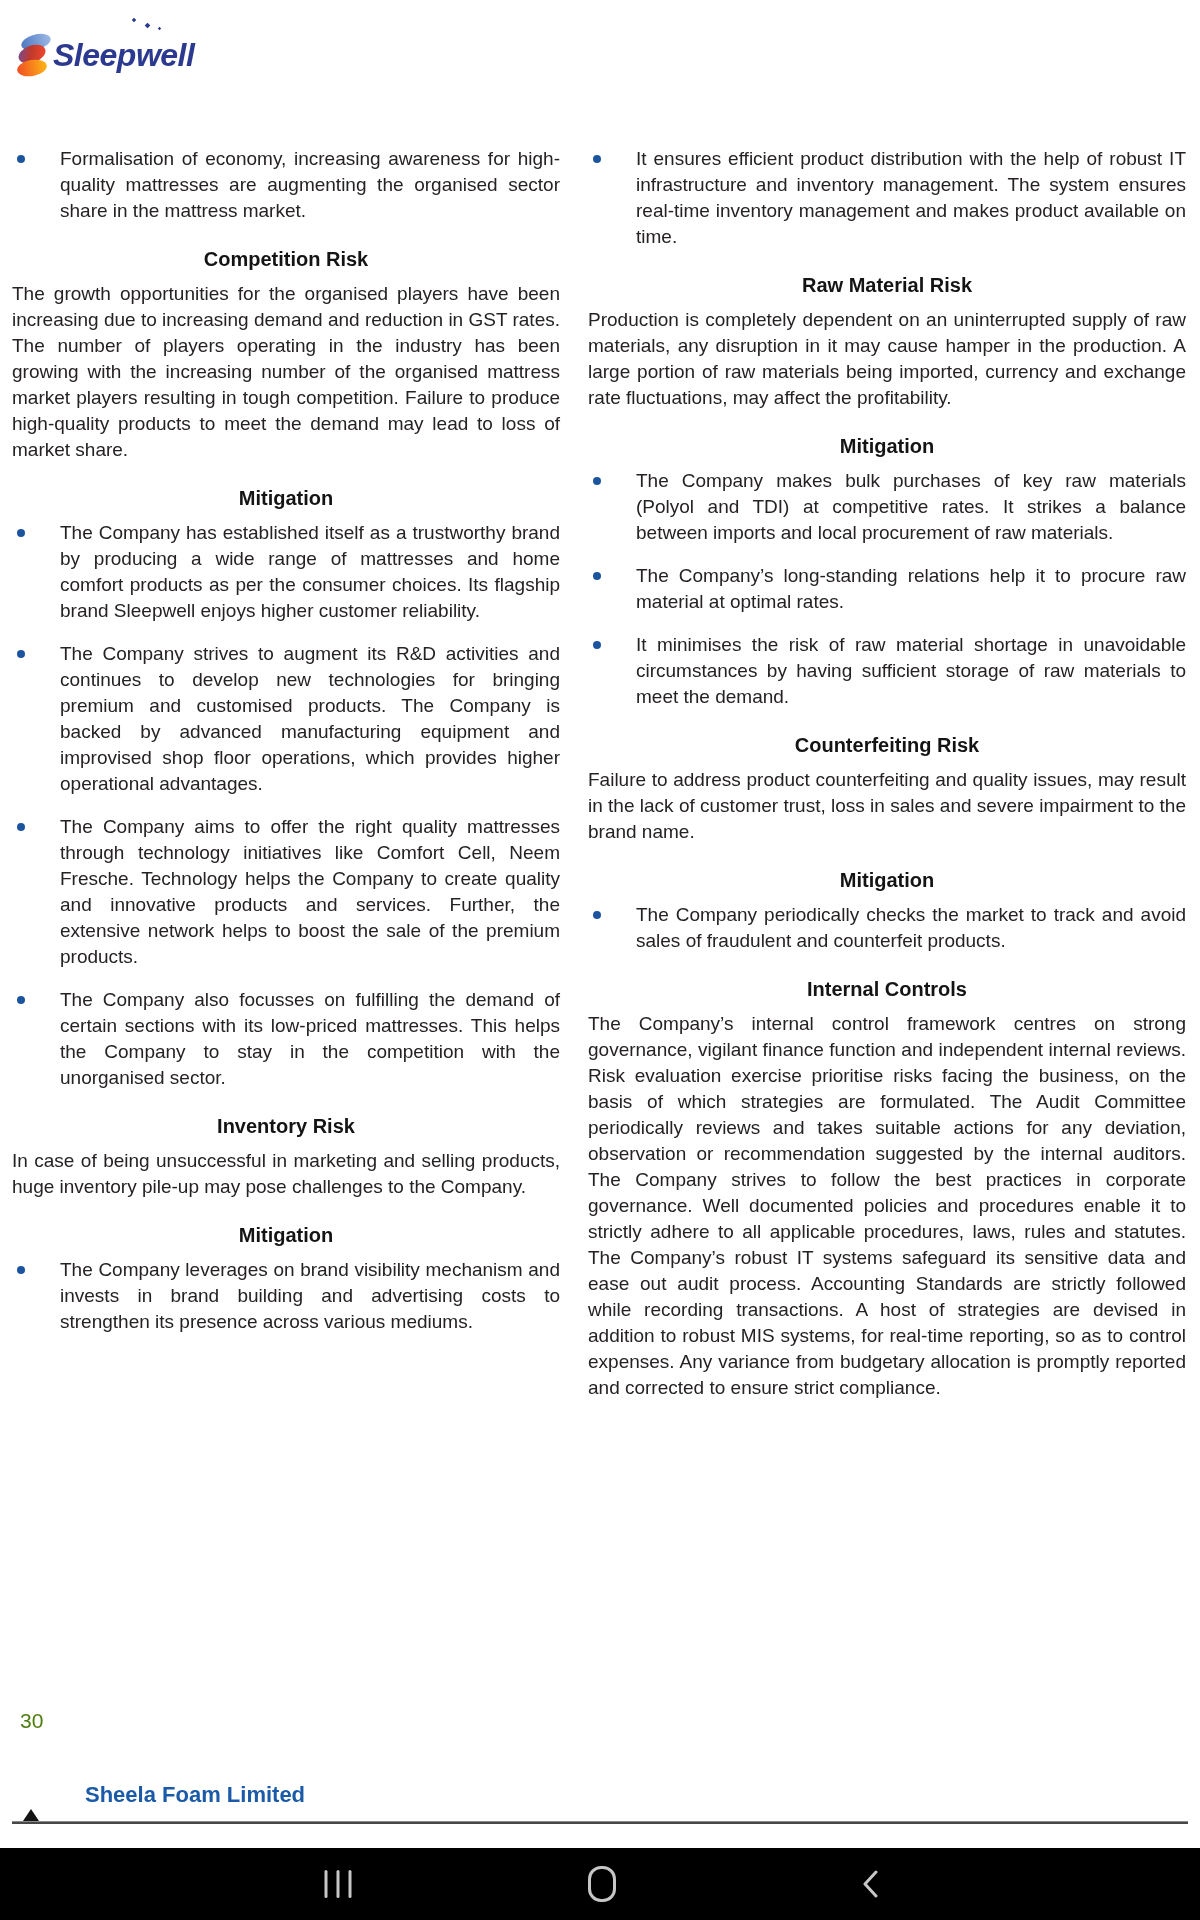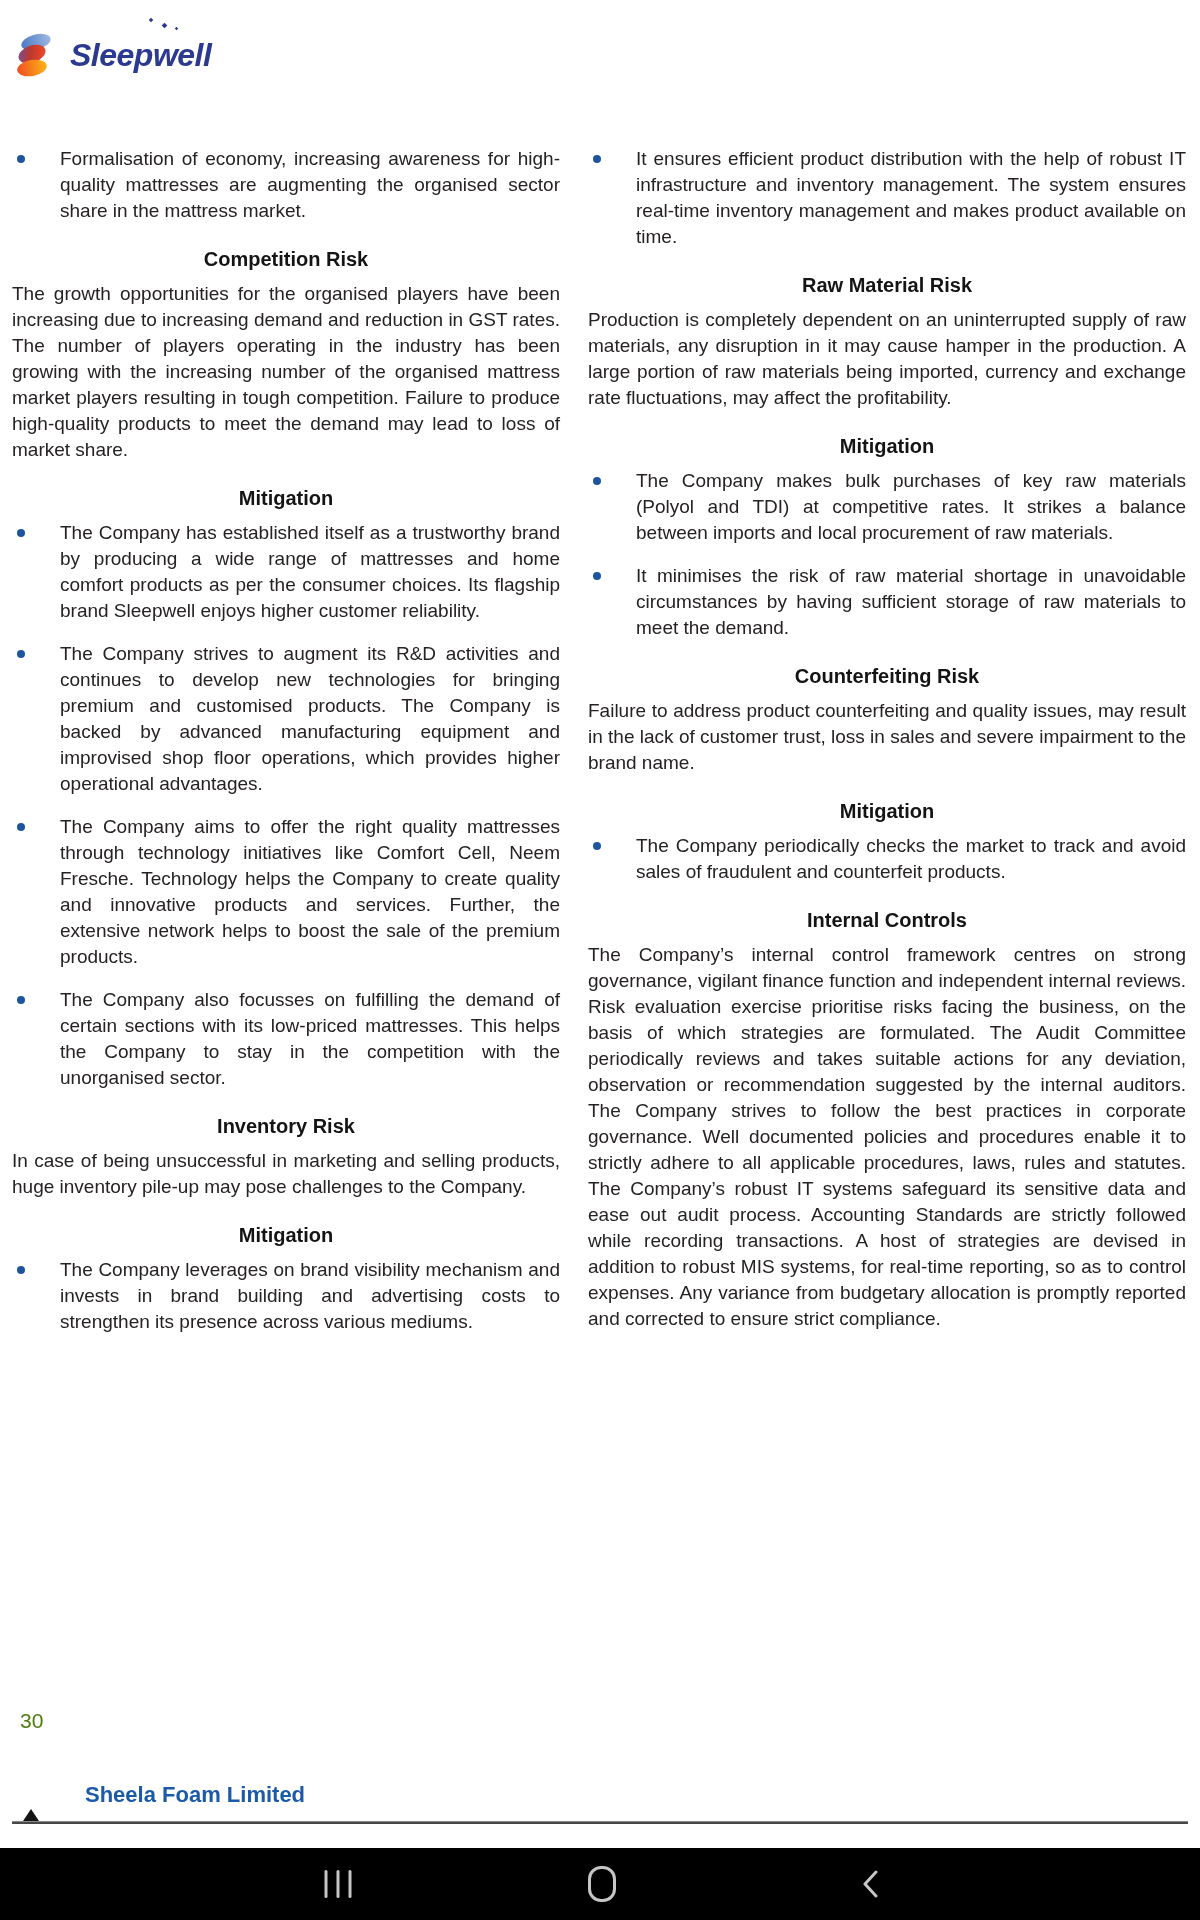--- a/index.html
+++ b/index.html
@@ -6,21 +6,21 @@
   body {
     width:1200px; height:1920px;
     background:#ffffff;
     font-family:"Liberation Sans", sans-serif;
     position:relative;
     overflow:hidden;
   }
   
   .logo {
     position:absolute; left:17px; top:32px;
-    display:flex; align-items:center; gap:19px;
+    display:flex; align-items:center; gap:2px;
   }
   .logo-s { width:34px; height:46px; }
   .logo-text {
     font-size:32px; font-weight:bold; font-style:italic;
     color:#2b3990; letter-spacing:-0.5px; position:relative; line-height:1;
   }
   .sparkle {
     position:absolute; width:5px; height:5px; background:#2b3990;
     transform:rotate(45deg) scale(.8);
   }
@@ -174,20 +174,24 @@
       </div>
       <h3 class="heading">Raw Material Risk</h3>
       <p class="para">Production is completely dependent on an uninterrupted supply of raw materials, any disruption in it may cause hamper in the production. A large portion of raw materials being imported, currency and exchange rate fluctuations, may affect the profitability.</p>
       <h3 class="heading">Mitigation</h3>
       <div class="bullet-item">
         <span class="bullet-dot"></span>
         <span class="bullet-text">The Company makes bulk purchases of key raw materials (Polyol and TDI) at competitive rates. It strikes a balance between imports and local procurement of raw materials.</span>
       </div>
       <div class="bullet-item">
         <span class="bullet-dot"></span>
+        <span class="bullet-text">The Company’s long-standing relations help it to procure raw material at optimal rates.</span>
+      </div>
+      <div class="bullet-item">
+        <span class="bullet-dot"></span>
         <span class="bullet-text">It minimises the risk of raw material shortage in unavoidable circumstances by having sufficient storage of raw materials to meet the demand.</span>
       </div>
       <h3 class="heading">Counterfeiting Risk</h3>
       <p class="para">Failure to address product counterfeiting and quality issues, may result in the lack of customer trust, loss in sales and severe impairment to the brand name.</p>
       <h3 class="heading">Mitigation</h3>
       <div class="bullet-item">
         <span class="bullet-dot"></span>
         <span class="bullet-text">The Company periodically checks the market to track and avoid sales of fraudulent and counterfeit products.</span>
       </div>
       <h3 class="heading">Internal Controls</h3>

